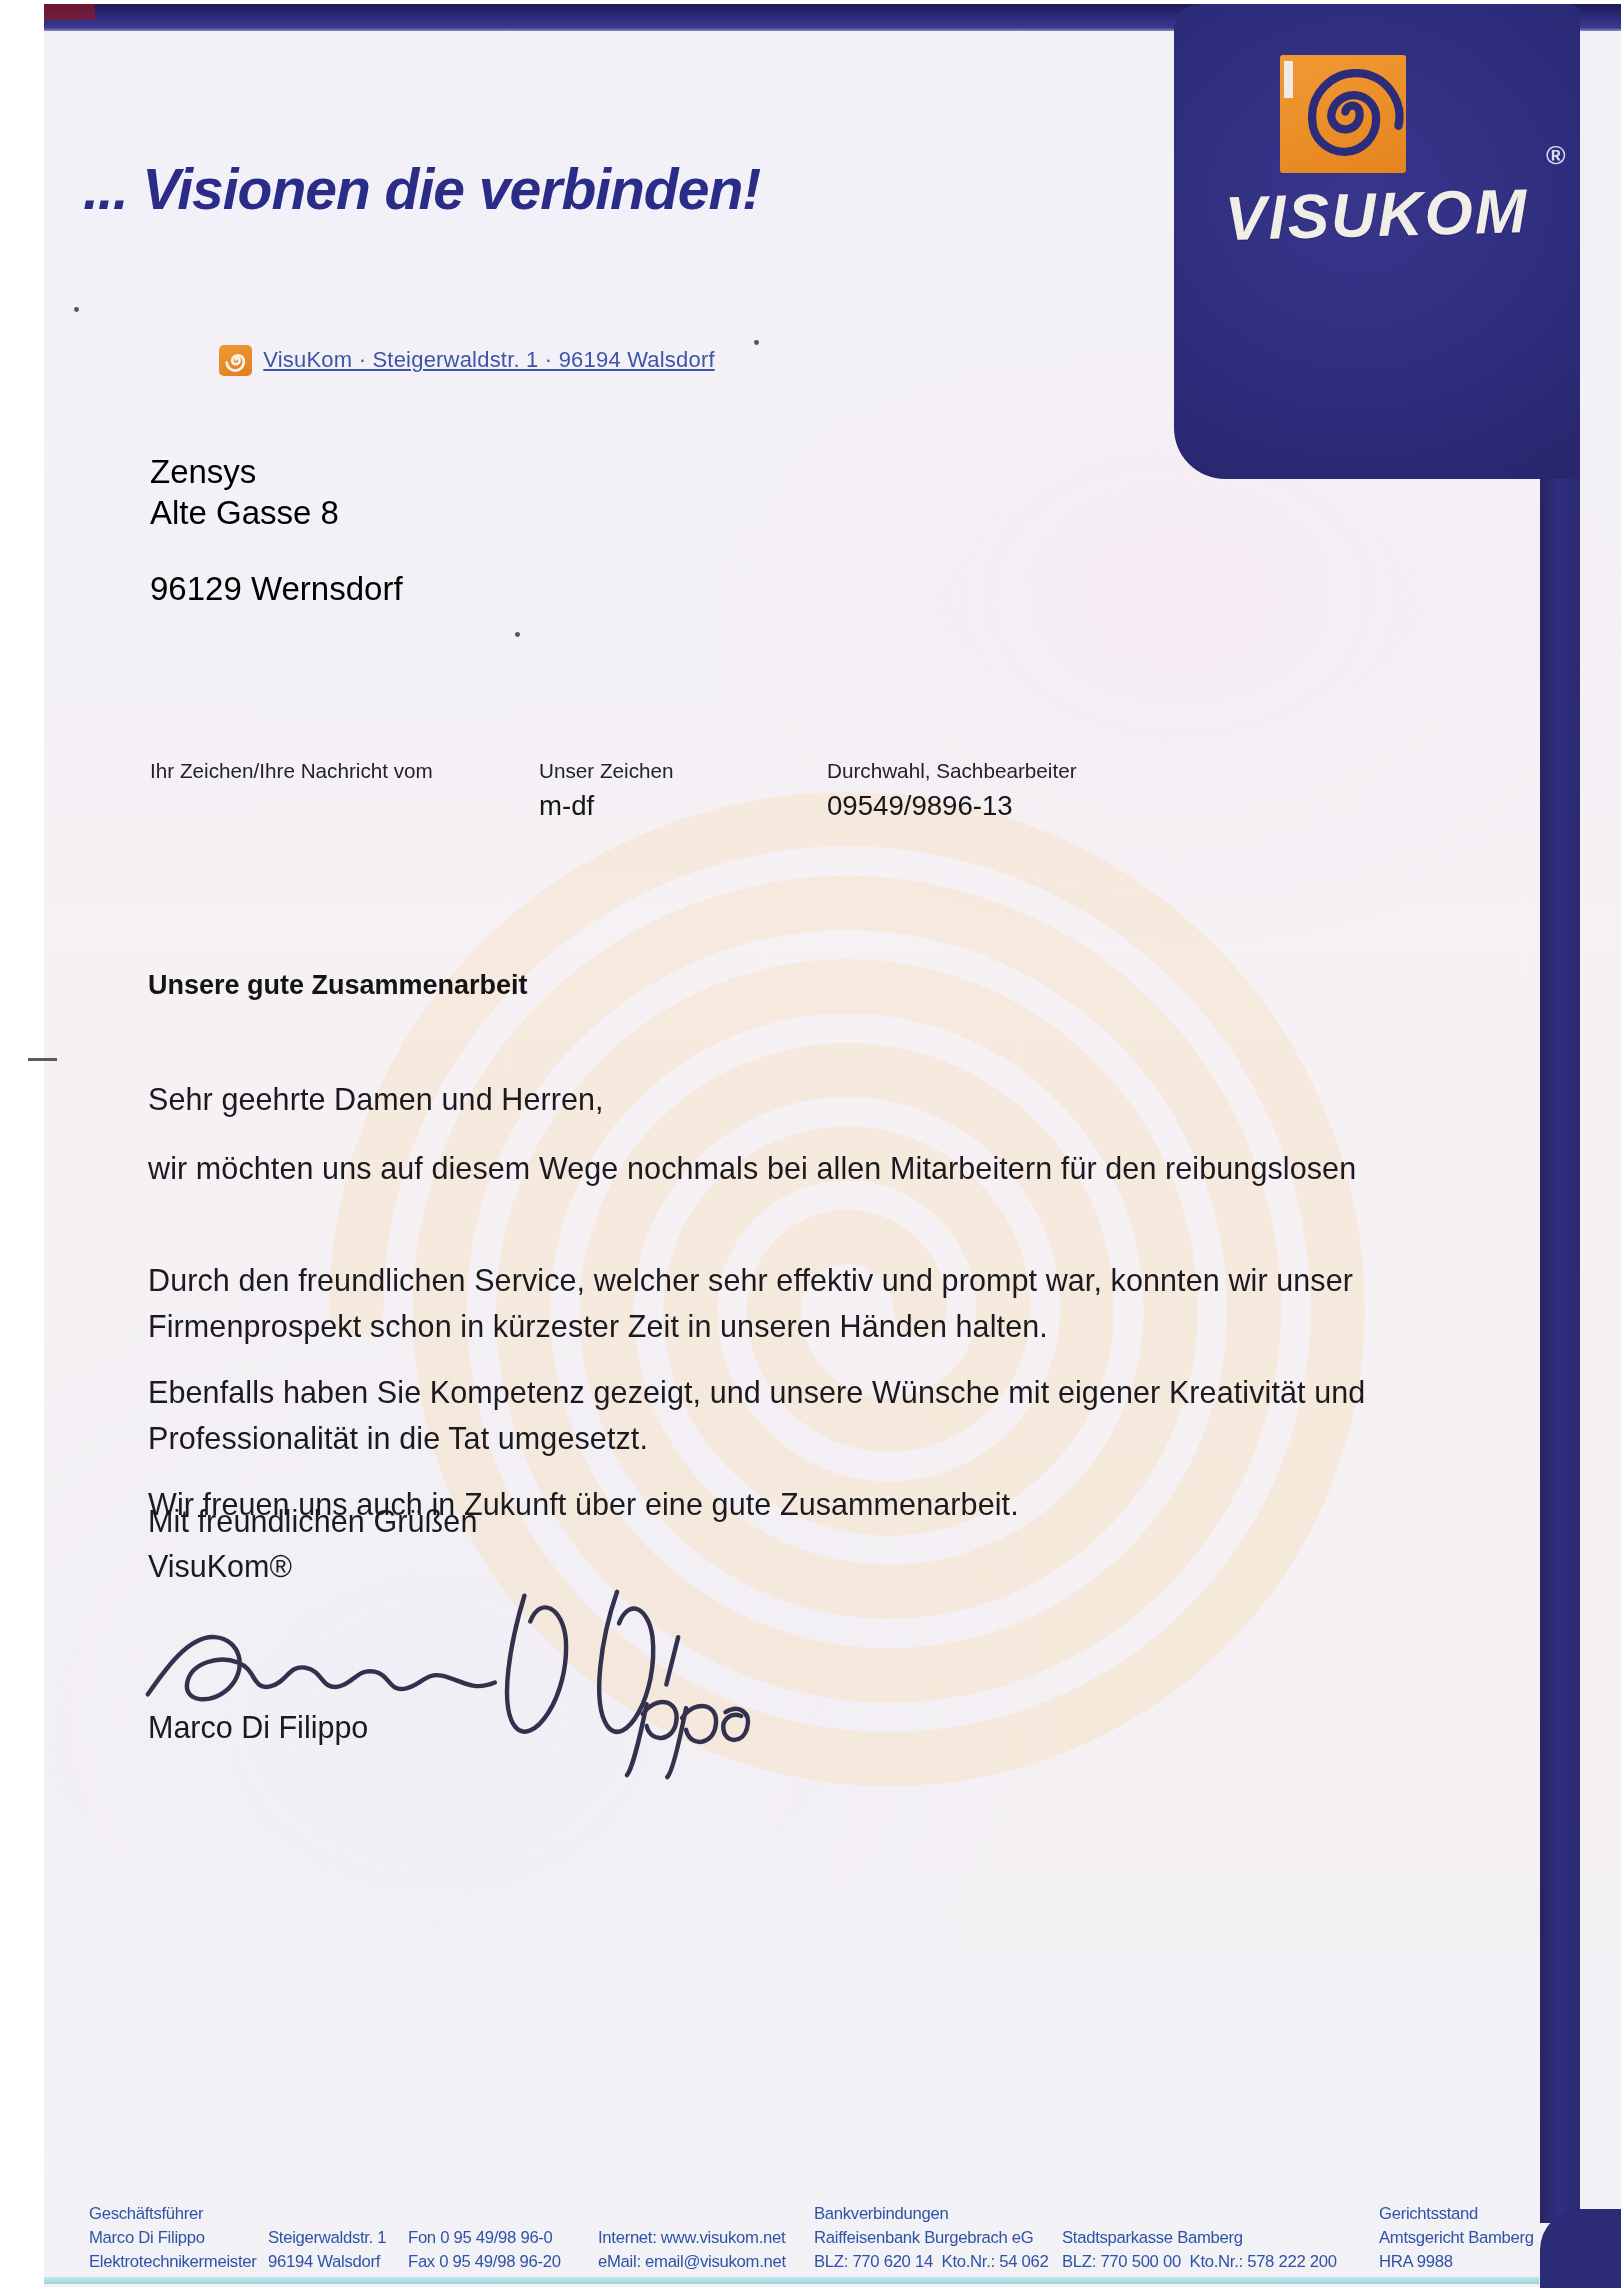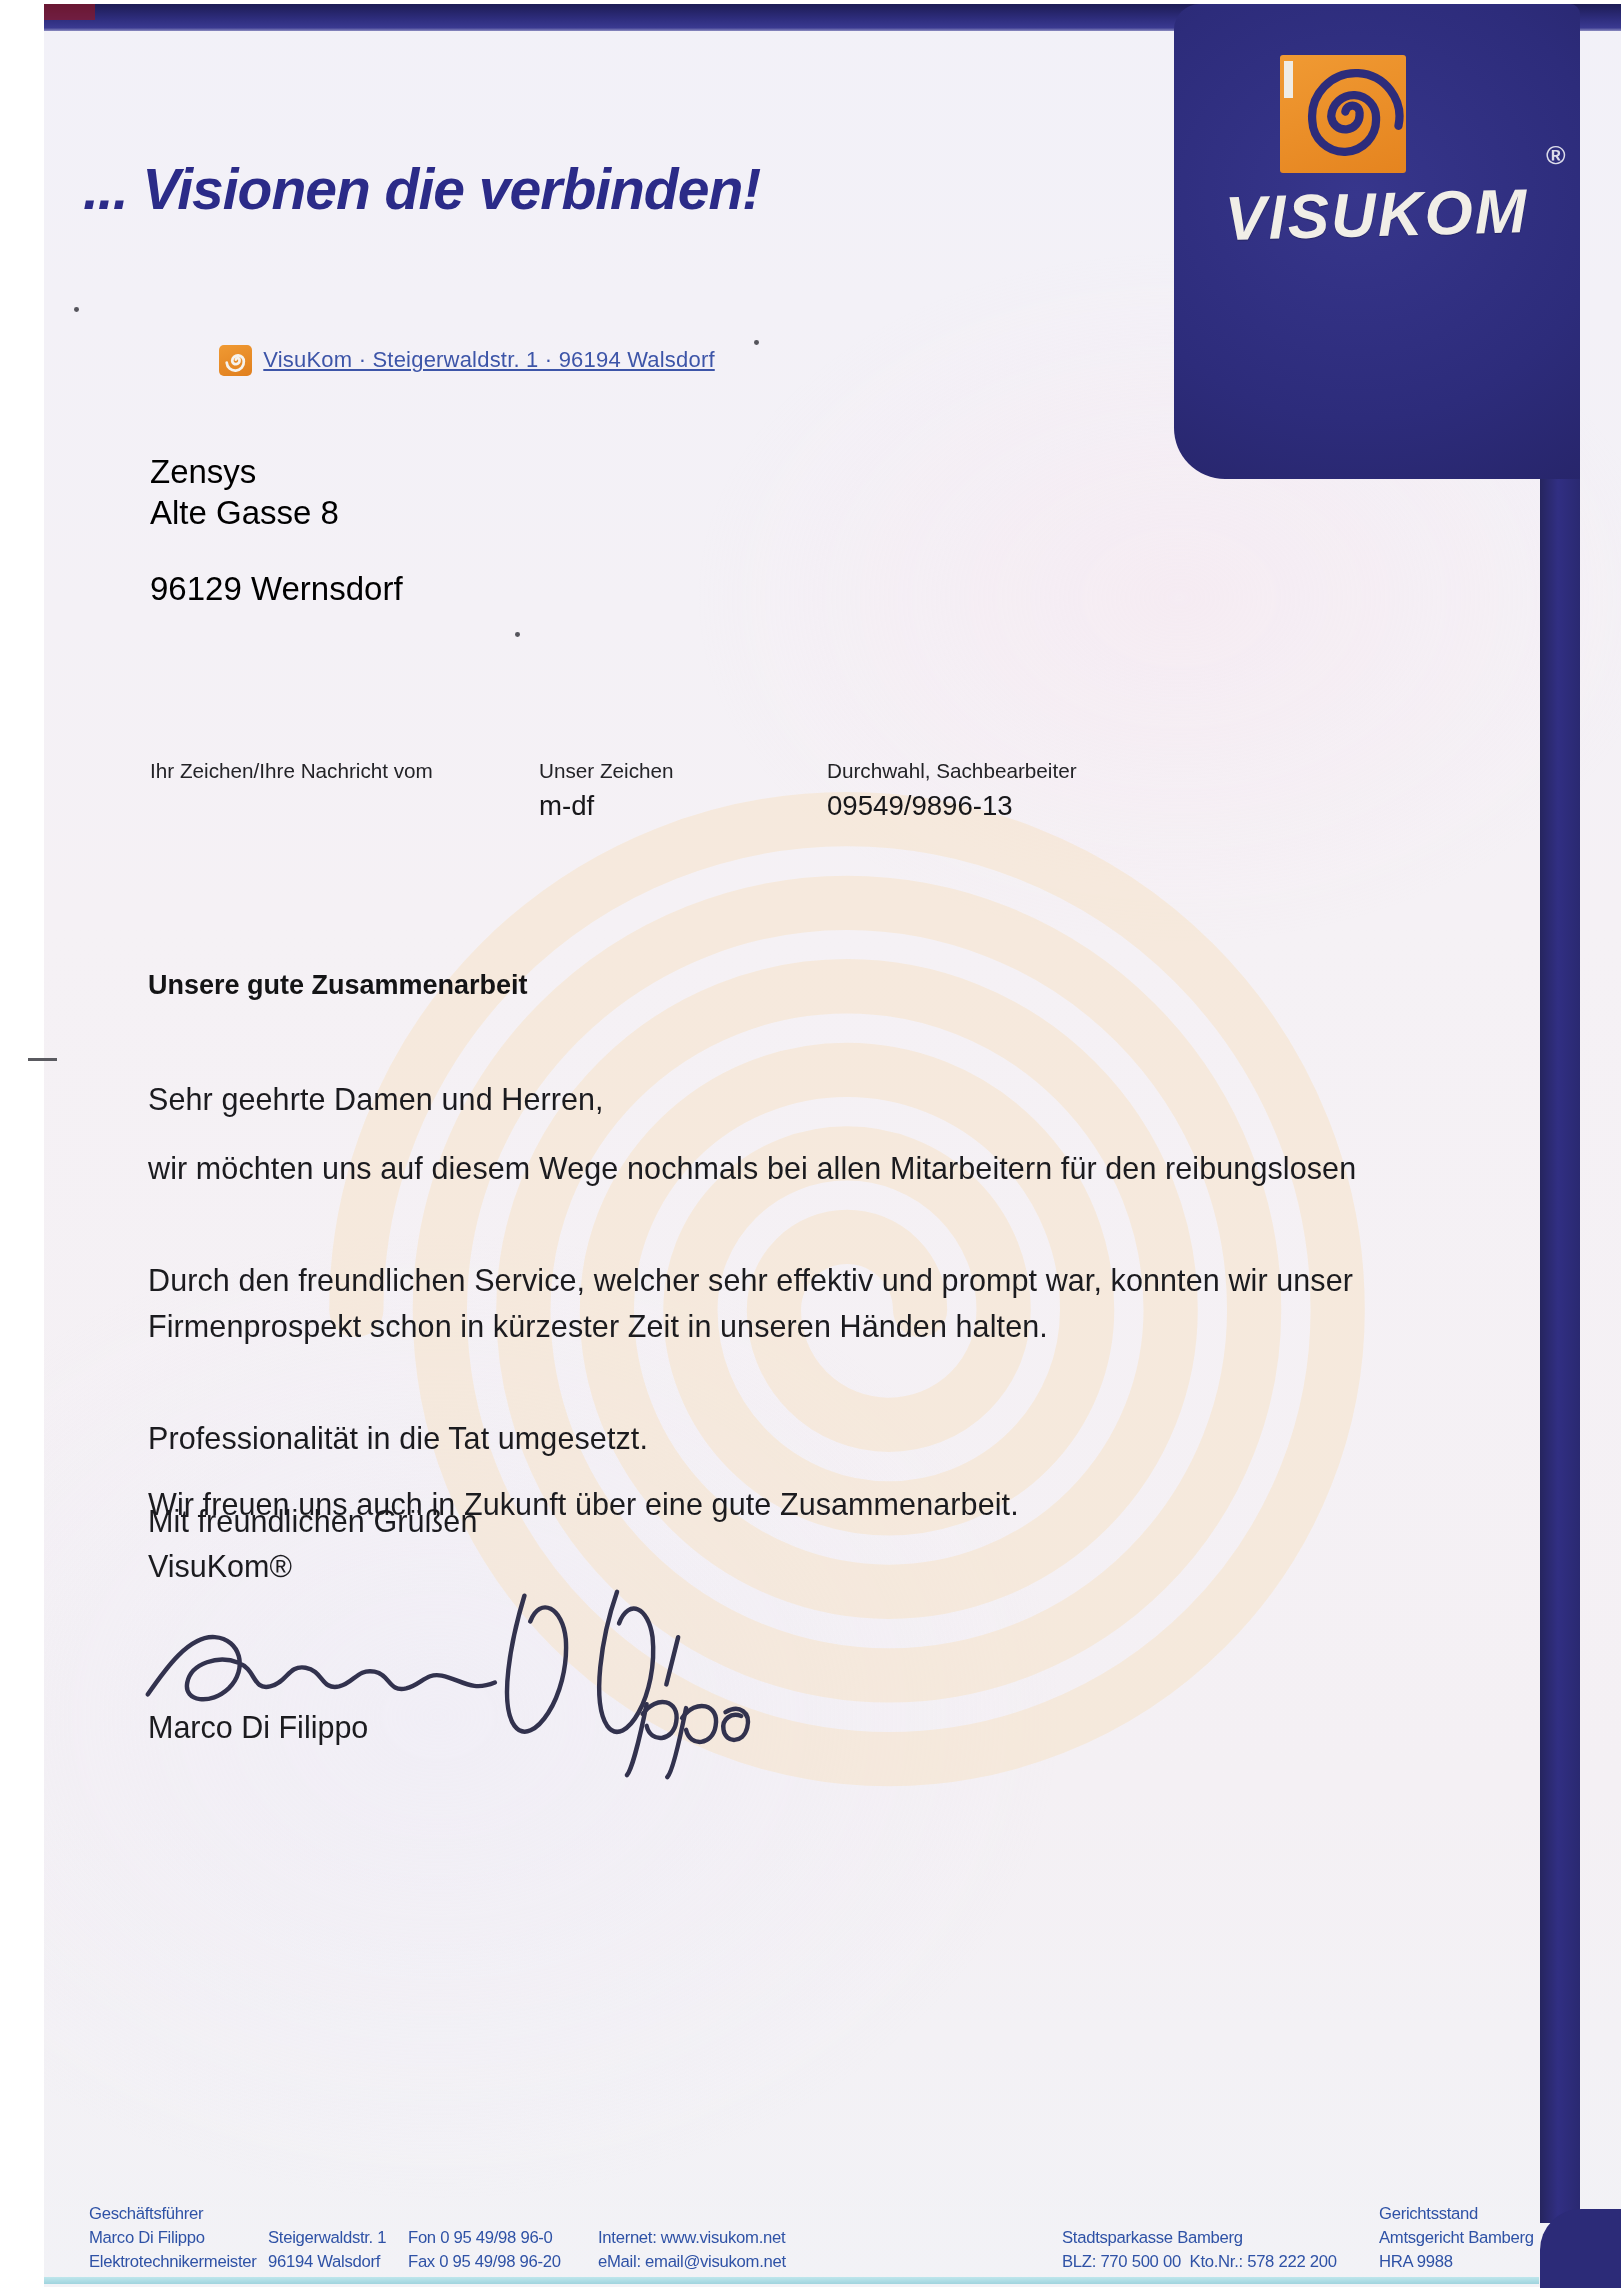--- a/index.html
+++ b/index.html
@@ -123,20 +123,21 @@
   <div class="ref-label" style="left:539px;top:759px">Unser Zeichen</div>
   <div class="ref-value" style="left:539px;top:790px">m-df</div>
   <div class="ref-label" style="left:827px;top:759px">Durchwahl, Sachbearbeiter</div>
   <div class="ref-value" style="left:827px;top:790px">09549/9896-13</div>
 
   <div class="subject">Unsere gute Zusammenarbeit</div>
   <div class="bline" style="top:1082px">Sehr geehrte Damen und Herren,</div>
   <div class="bline" style="top:1151px">wir möchten uns auf diesem Wege nochmals bei allen Mitarbeitern für den reibungslosen</div>
   <div class="bline" style="top:1263px">Durch den freundlichen Service, welcher sehr effektiv und prompt war, konnten wir unser</div>
   <div class="bline" style="top:1309px">Firmenprospekt schon in kürzester Zeit in unseren Händen halten.</div>
+  <div class="bline" style="top:1375px">Ebenfalls haben Sie Kompetenz gezeigt, und unsere Wünsche mit eigener Kreativität und</div>
   <div class="bline" style="top:1421px">Professionalität in die Tat umgesetzt.</div>
   <div class="bline" style="top:1487px">Wir freuen uns auch in Zukunft über eine gute Zusammenarbeit.</div>
   <div class="bline" style="top:1509px;top:1509px"></div>
 
   <div class="bline" style="top:1504px;left:148px;top:1504px">Mit freundlichen Grüßen</div>
 
   <div class="company-sign">VisuKom®</div>
   <svg class="sig-svg" width="621" height="207" viewBox="0 0 630 210">
     <g fill="none" stroke="#32324e" stroke-width="4.5" stroke-linecap="round">
       <path d="M 10 118 C 28 92, 52 58, 78 60 C 104 62, 112 92, 92 112 C 74 129, 46 126, 50 106
@@ -165,20 +166,25 @@
     <div class="fline">96194 Walsdorf</div>
   </div>
   <div class="fcol" style="left:408px">
     <div class="fline">Fon 0 95 49/98 96-0</div>
     <div class="fline">Fax 0 95 49/98 96-20</div>
   </div>
   <div class="fcol" style="left:598px">
     <div class="fline">Internet: www.visukom.net</div>
     <div class="fline">eMail: email@visukom.net</div>
   </div>
+  <div class="fcol" style="left:814px">
+    <div class="fline">Bankverbindungen</div>
+    <div class="fline">Raiffeisenbank Burgebrach eG</div>
+    <div class="fline">BLZ: 770 620 14  Kto.Nr.: 54 062</div>
+  </div>
   <div class="fcol" style="left:1062px">
     <div class="fline">Stadtsparkasse Bamberg</div>
     <div class="fline">BLZ: 770 500 00  Kto.Nr.: 578 222 200</div>
   </div>
   <div class="fcol" style="left:1379px">
     <div class="fline">Gerichtsstand</div>
     <div class="fline">Amtsgericht Bamberg</div>
     <div class="fline">HRA 9988</div>
   </div>
 

